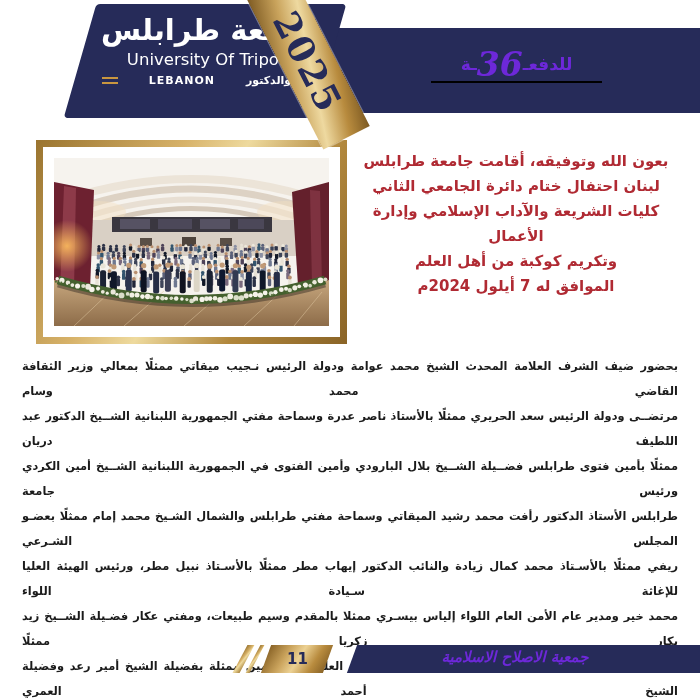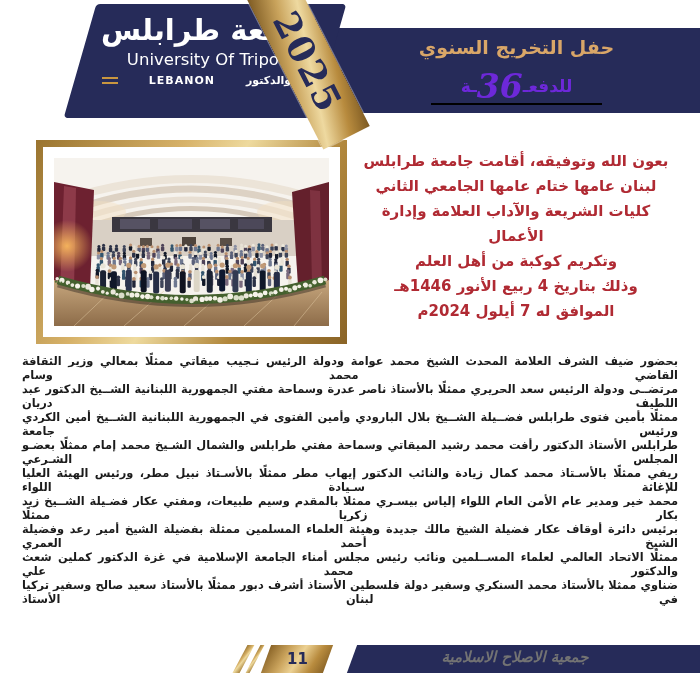--- a/index.html
+++ b/index.html
@@ -50,49 +50,48 @@
   
   .announcement{
     position:absolute;left:352px;right:20px;top:149px;text-align:center;direction:rtl;
     color:#b02a33;font-weight:bold;font-size:15px;line-height:25px;
   }
   
   .body-text{
     position:absolute;left:22px;right:22px;top:354px;direction:rtl;
     color:#1b1b1b;font-size:11.4px;font-weight:bold;
   }
-  .body-line{line-height:14px;text-align:justify;text-align-last:justify;}
+  .body-line{line-height:25px;text-align:justify;text-align-last:justify;}
   
   .footer-bar{
     position:absolute;left:352px;right:-30px;top:645px;height:28px;background:#262b59;
     transform:skewX(-20deg);
   }
   .footer-callig{
     position:absolute;left:370px;right:40px;top:648px;text-align:center;direction:rtl;
-    color:#737373;font-size:15px;font-weight:bold;font-style:italic;letter-spacing:1px;
+    color:#6d28d9;font-size:15px;font-weight:bold;font-style:italic;letter-spacing:1px;
   }
   .page-badge{
     position:absolute;left:266px;top:645px;width:62px;height:28px;transform:skewX(-20deg);
     background:linear-gradient(105deg,#8a6427,#caa35c 30%,#ecd193 52%,#b88b3e 78%,#8a6427);
     display:flex;align-items:center;justify-content:center;
   }
   .page-number{transform:skewX(20deg);color:#262b59;font-weight:bold;font-size:15px;}
   .slash{position:absolute;top:645px;height:28px;transform:skewX(-28deg);
     background:linear-gradient(105deg,#9a742f,#d7b269 40%,#eeda9e 55%,#a8813a);}
   .slash-1{left:240px;width:7px;}
   .slash-2{left:253px;width:4px;}
 </style>
 </head>
 <body>
 
 <div class="page">
 
   <div class="header-bar"></div>
   <div class="header-text">
-    <div class="ceremony-title">حفل التخريج السنوي</div>
     <div class="batch-line"><span class="batch-small">للدفعـ</span><span class="batch-big">36</span><span class="batch-small">ـة</span></div>
   </div>
 
   <div class="logo-shape"></div>
   <div class="logo-content">
     <div class="logo-arabic">جامعة طرابلس</div>
     <div class="logo-english">University Of Tripoli</div>
     <div class="lebanon-row">
       <span class="gold-bars"></span>
       <span class="lebanon-text">والدكتور</span>
@@ -615,24 +614,23 @@
             <circle cx="258.7598570218566" cy="126.76658560792345" r="1.1" fill="#4e6a34"></circle>
             <circle cx="266.4725077083714" cy="122.28827018617689" r="2.8717359220943117" fill="#f6f3ea"></circle>
             <circle cx="271.3770220286106" cy="121.34752547780403" r="1.9670992495338897" fill="#d9ddc8"></circle>
           </g>
       </svg>
     </div>
   </div>
 
   <div class="announcement">
     <div class="ann-line">بعون الله وتوفيقه، أقامت جامعة طرابلس</div>
-    <div class="ann-line">لبنان عامها ختام عامها الجامعي الثاني</div>
-    <div class="ann-line">كليات الشريعة والآداب العلامة وإدارة الأعمال</div>
+    <div class="ann-line">لبنان احتفال ختام دائرة الجامعي الثاني</div>
+    <div class="ann-line">كليات الشريعة والآداب الإسلامي وإدارة الأعمال</div>
     <div class="ann-line">وتكريم كوكبة من أهل العلم</div>
-    <div class="ann-line">وذلك بتاريخ 4 ربيع الأنور 1446هـ</div>
     <div class="ann-line">الموافق له 7 أيلول 2024م</div>
   </div>
 
   <div class="body-text">
     <div class="body-line">بحضور ضيف الشرف العلامة المحدث الشيخ محمد عوامة ودولة الرئيس نـجيب ميقاتي ممثلًا بمعالي وزير الثقافة القاضي محمد وسام</div>
     <div class="body-line">مرتضــى ودولة الرئيس سعد الحريري ممثلًا بالأستاذ ناصر عدرة وسماحة مفتي الجمهورية اللبنانية الشــيخ الدكتور عبد اللطيف دريان</div>
     <div class="body-line">ممثلًا بأمين فتوى طرابلس فضــيلة الشــيخ بلال البارودي وأمين الفتوى في الجمهورية اللبنانية الشــيخ أمين الكردي ورئيس جامعة</div>
     <div class="body-line">طرابلس الأستاذ الدكتور رأفت محمد رشيد الميقاتي وسماحة مفتي طرابلس والشمال الشـيخ محمد إمام ممثلًا بعضـو المجلس الشـرعي</div>
     <div class="body-line">ريفي ممثلًا بالأسـتاذ محمد كمال زيادة والنائب الدكتور إيهاب مطر ممثلًا بالأسـتاذ نبيل مطر، ورئيس الهيئة العليا للإغاثة سـيادة اللواء</div>
     <div class="body-line">محمد خير ومدير عام الأمن العام اللواء إلياس بيسـري ممثلا بالمقدم وسيم طبيعات، ومفتي عكار فضـيلة الشــيخ زيد بكار زكريا ممثلًا</div>

